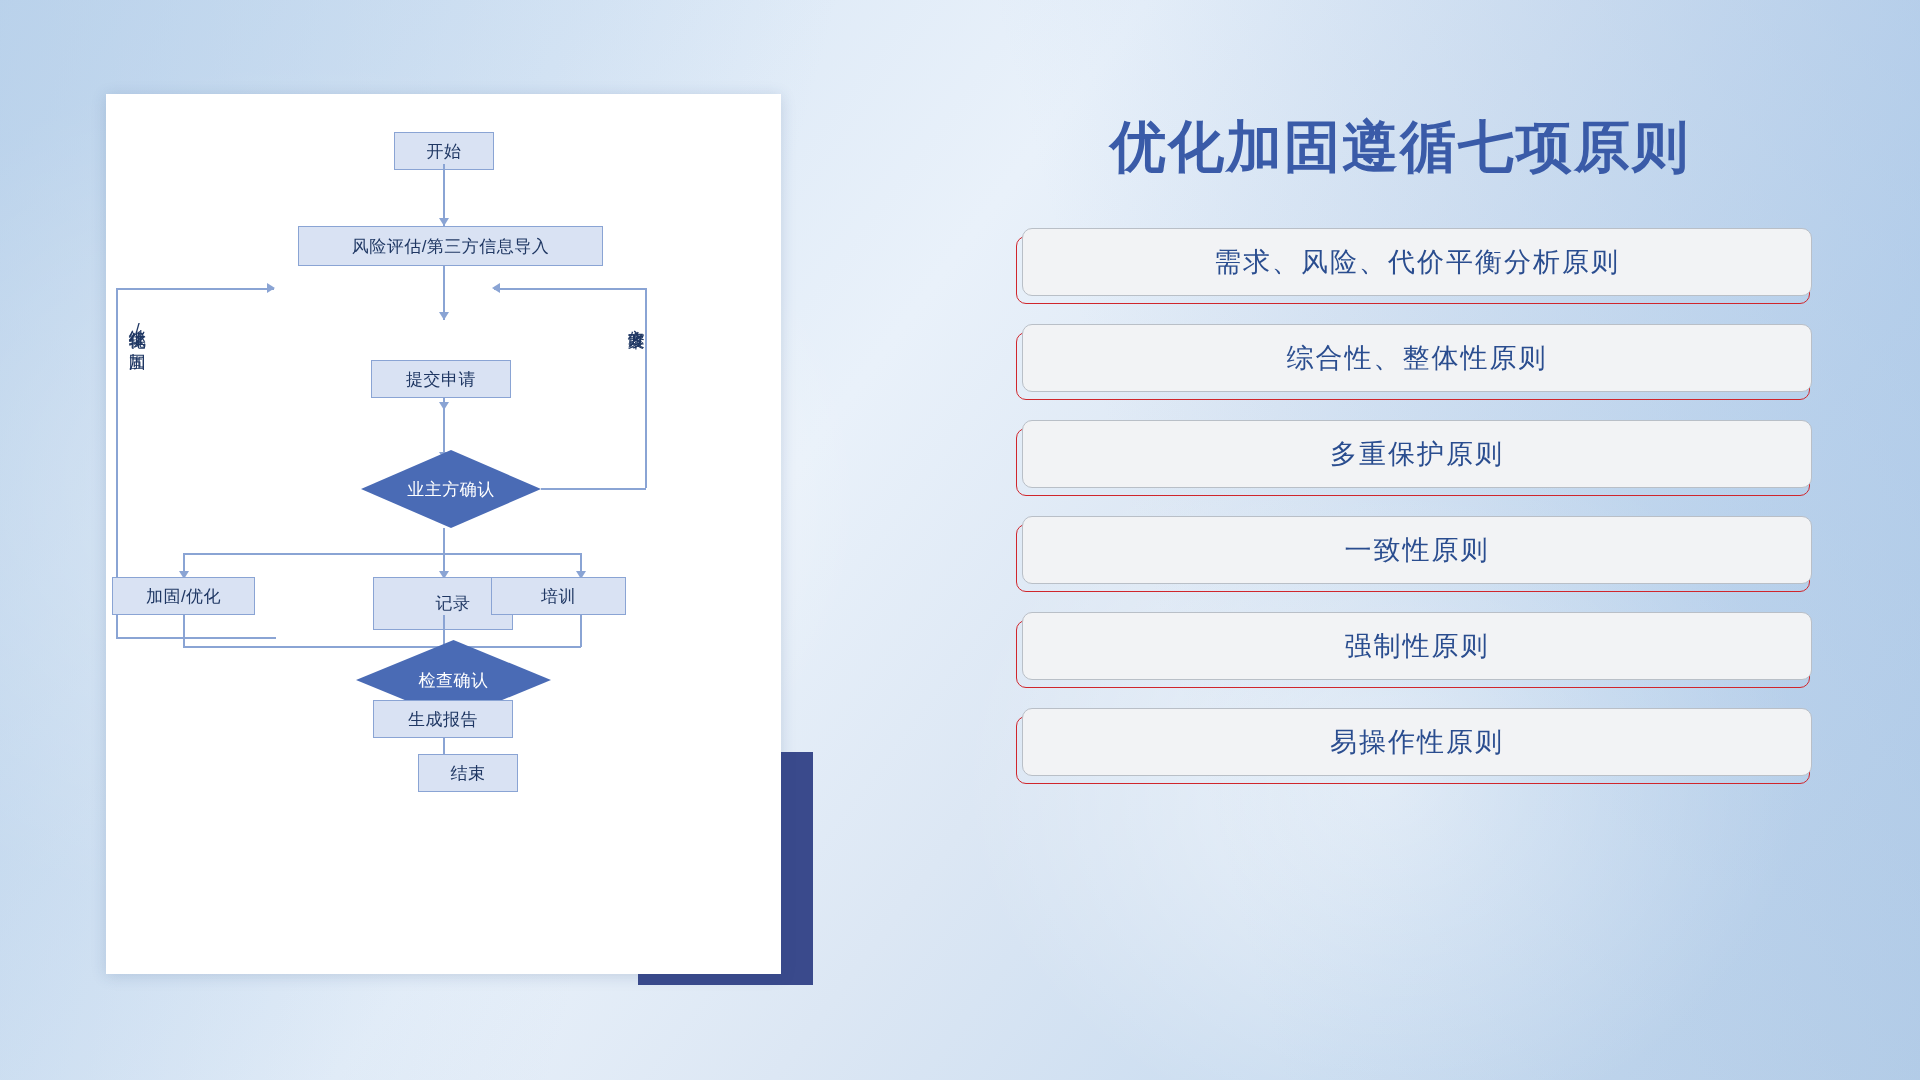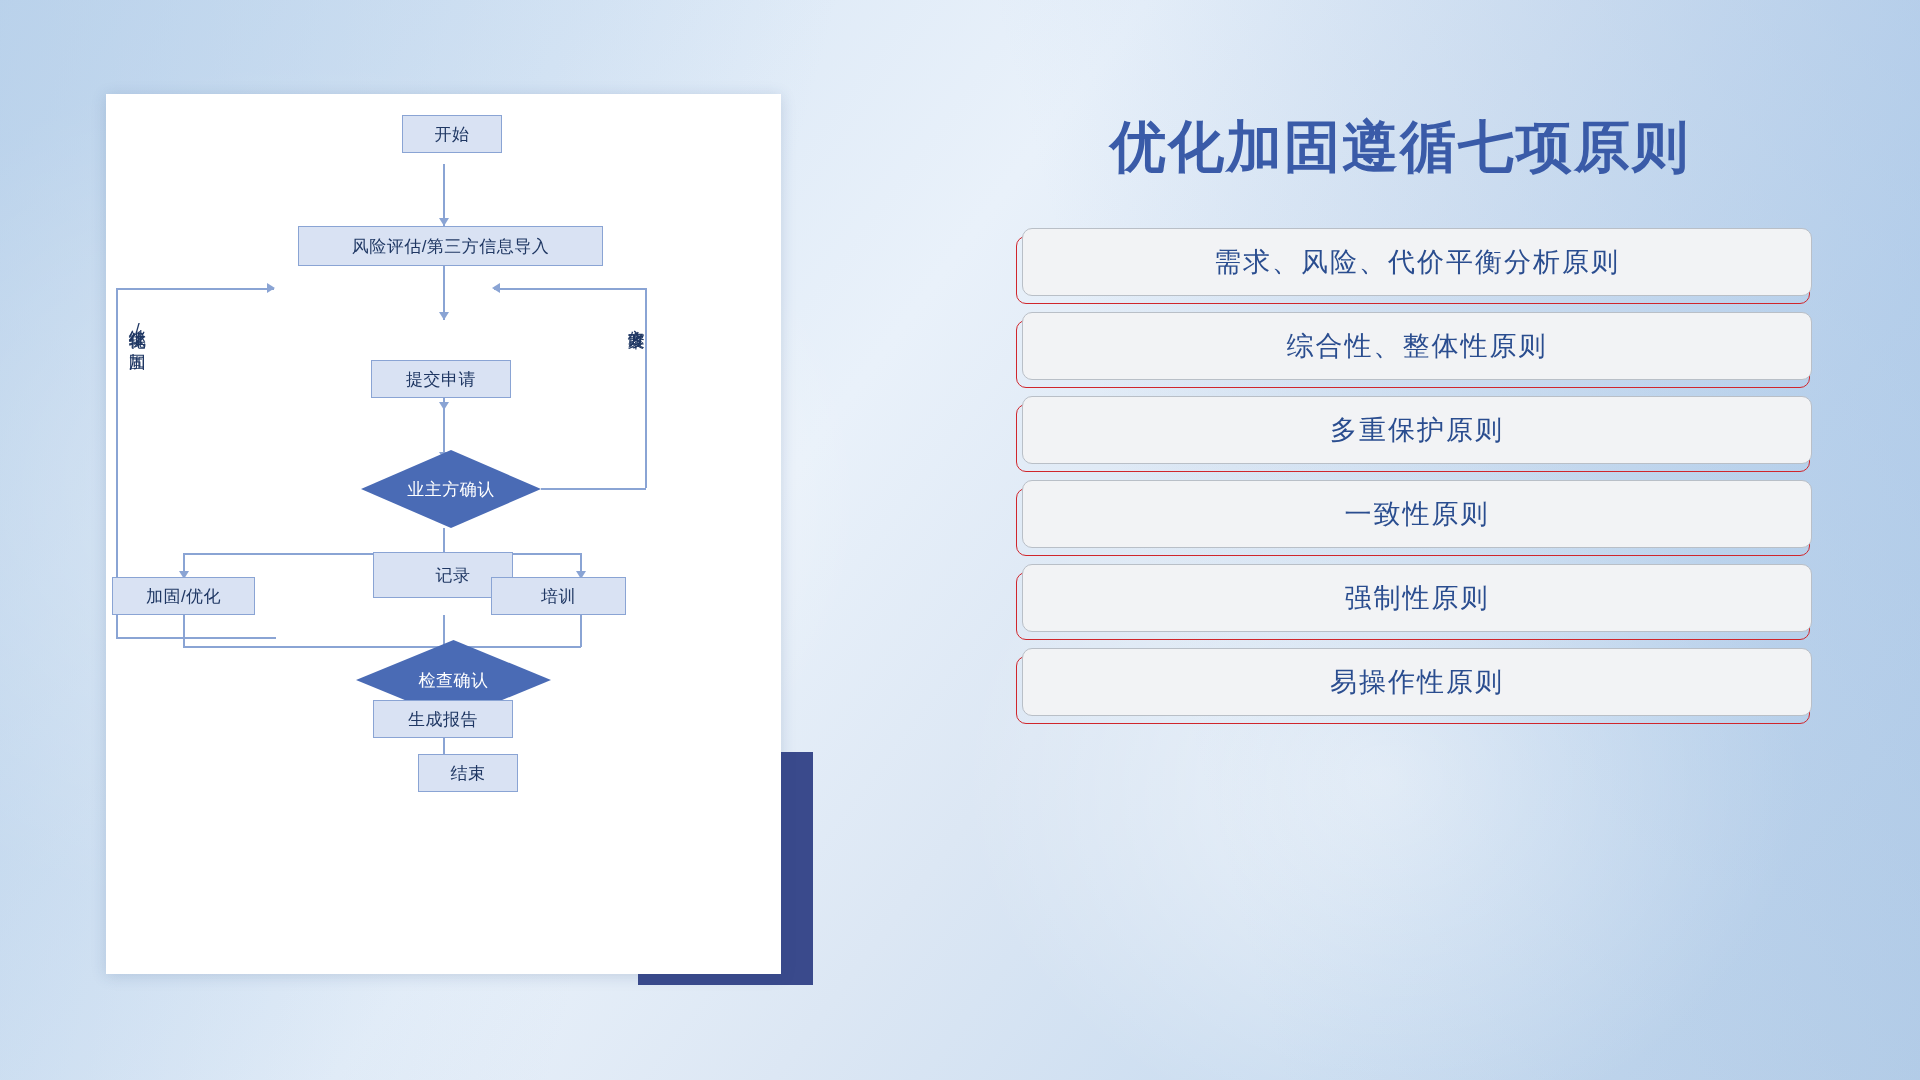--- a/index.html
+++ b/index.html
@@ -128,21 +128,21 @@
   .principles {
     position: absolute;
     left: 1022px;
     top: 228px;
     width: 790px;
   }
   .principle {
     position: relative;
     box-sizing: border-box;
     height: 68px;
-    margin-bottom: 16px;
+    margin-bottom: 28px;
     background: #f2f3f5;
     border: 1.5px solid #b9bfc7;
     border-radius: 10px;
     display: flex;
     align-items: center;
     justify-content: center;
     font-size: 27px;
     color: #2a4d8f;
     letter-spacing: 2px;
   }
@@ -175,21 +175,21 @@
 </head>
 <body>
 
 <div id="slide">
 
   <div class="shadow-block"></div>
 
   <div class="card">
     <div class="flow">
 
-      <div class="node" style="left:288px; top:21px; width:100px; height:38px;margin-left:8px;">开始</div>
+      <div class="node" style="left:288px; top:38px; width:100px; height:38px;">开始</div>
       <div class="line v" style="left:337px; top:70px; height:62px;"></div>
       <div class="arrow down" style="left:333px; top:124px;"></div>
 
       <div class="node" style="left:192px; top:132px; width:305px; height:40px;">风险评估/第三方信息导入</div>
       <div class="line v" style="left:337px; top:172px; height:54px;"></div>
       <div class="arrow down" style="left:333px; top:218px;"></div>
 
       <div class="line v" style="left:337px; top:266px; height:50px;"></div>
       <div class="arrow down" style="left:333px; top:308px;"></div>
 
@@ -214,21 +214,21 @@
       <div class="line v" style="left:337px; top:434px; height:26px;"></div>
       <div class="line h" style="left:77px; top:459px; width:398px;"></div>
       <div class="line v" style="left:77px; top:459px; height:24px;"></div>
       <div class="arrow down" style="left:73px; top:477px;"></div>
       <div class="line v" style="left:337px; top:459px; height:24px;"></div>
       <div class="arrow down" style="left:333px; top:477px;"></div>
       <div class="line v" style="left:474px; top:459px; height:24px;"></div>
       <div class="arrow down" style="left:470px; top:477px;"></div>
 
       <div class="node" style="left:6px; top:483px; width:143px; height:38px;">加固/优化</div>
-      <div class="node" style="left:267px; top:458px; width:140px; height:46px;padding-left:20px;">记录</div>
+      <div class="node" style="left:267px; top:483px; width:140px; height:53px;padding-left:20px;">记录</div>
       <div class="node" style="left:385px; top:483px; width:135px; height:38px;">培训</div>
 
       <div class="line v" style="left:77px; top:521px; height:32px;"></div>
       <div class="line v" style="left:337px; top:521px; height:32px;"></div>
       <div class="line v" style="left:474px; top:521px; height:32px;"></div>
       <div class="line h" style="left:77px; top:552px; width:398px;"></div>
       <div class="line v" style="left:337px; top:552px; height:44px;"></div>
       <div class="arrow down" style="left:333px; top:588px;"></div>
 
       <div class="diamond" style="left:250px; top:546px; width:195px; height:80px;">检查确认</div>

